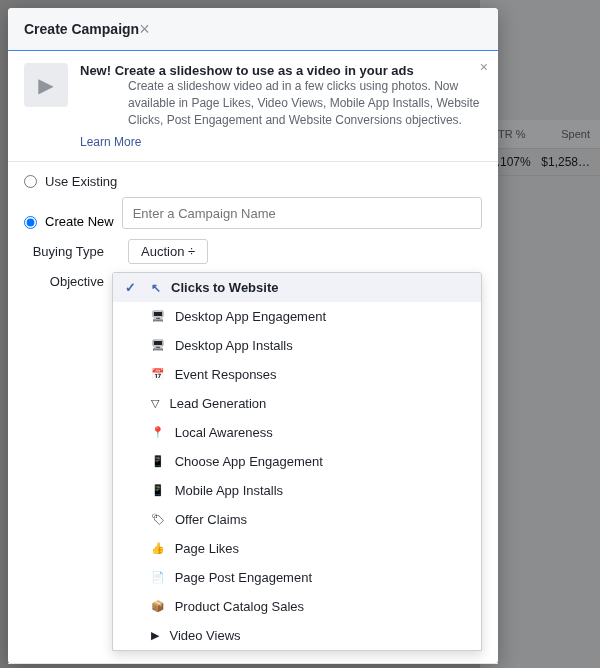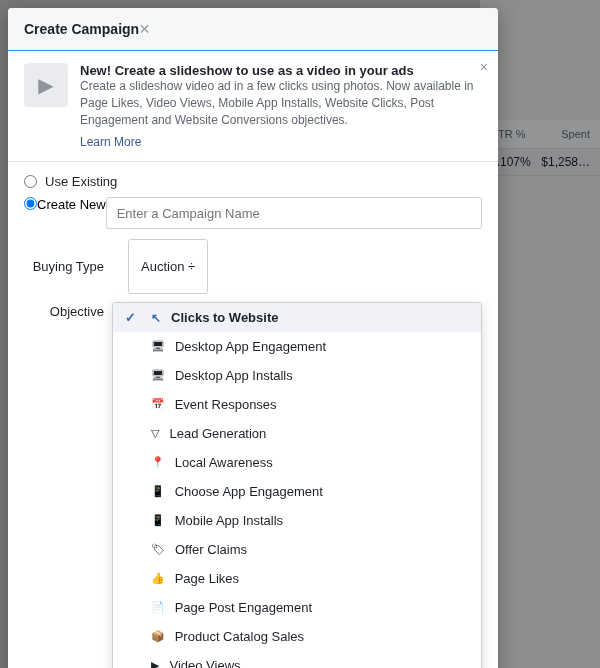--- a/index.html
+++ b/index.html
@@ -116,20 +116,21 @@
       font-size: 13px;
       color: #1d2129;
       margin-bottom: 0;
     }
 
     .promo-text {
       font-size: 12px;
       color: #606770;
       line-height: 1.4;
       margin-bottom: 6px;
+      margin-left: 48px;
     }
 
     .promo-link {
       color: #3b5998;
       font-size: 12px;
       text-decoration: none;
       cursor: pointer;
     }
 
     .promo-close {
@@ -165,21 +166,22 @@
       font-size: 13px;
       color: #1d2129;
     }
 
     .radio-row input[type="radio"] {
       accent-color: #4267b2;
     }
 
     .create-new-row {
       display: flex;
-      align-items: flex-start;
+      align-items: flex-end;
+      gap: 8px;
     }
 
     .campaign-input {
       flex: 1;
       height: 32px;
       border: 1px solid #ccd0d5;
       border-radius: 3px;
       padding: 0 10px;
       font-size: 13px;
       color: #90949c;
@@ -198,21 +200,21 @@
       color: #1d2129;
       width: 80px;
       text-align: right;
       flex-shrink: 0;
     }
 
     .auction-btn {
       background: #fff;
       border: 1px solid #ccd0d5;
       border-radius: 3px;
-      padding: 19px 12px;
+      padding: 4px 12px;
       font-size: 13px;
       color: #1d2129;
       cursor: pointer;
       display: flex;
       gap: 6px;
     }
 
     .objective-row {
       display: flex;
       align-items: flex-start;

